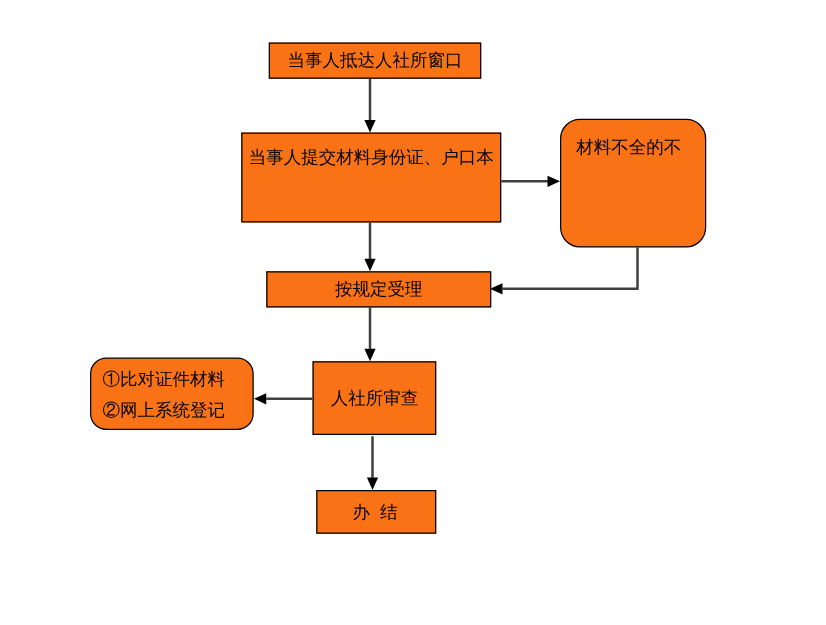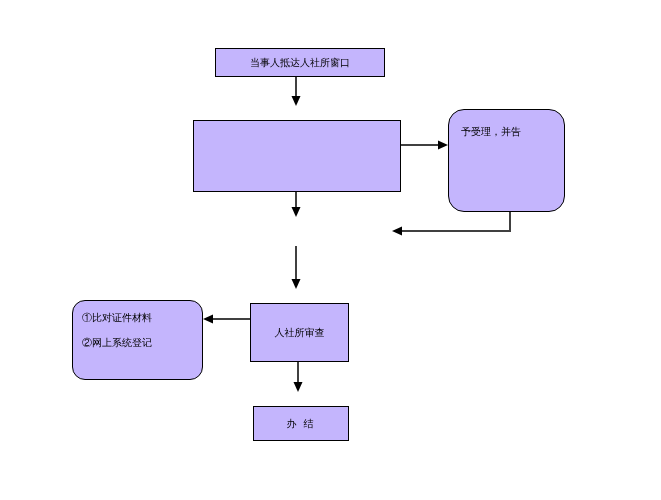--- a/index.html
+++ b/index.html
@@ -28,40 +28,39 @@
     stroke-width: 2;
     fill: none;
   }
   .arrowhead {
     fill: #000000;
     stroke: none;
   }
   .node {
     position: absolute;
     box-sizing: border-box;
-    background: #c4b5fd;
+    background: #f97316;
     border: 1.5px solid #000000;
     color: #000000;
-    font-size: 10px;
+    font-size: 14px;
     line-height: 1.5;
-    margin-top: 14px;
   }
   .node--center {
     display: flex;
     align-items: center;
     justify-content: center;
     text-align: center;
   }
   .node--arrive   { left: 215px; top: 34px;  width: 170px; height: 29px; }
   .node--submit   { left: 193px; top: 106px; width: 208px; height: 72px;
                     text-align: center; padding-top: 6px; line-height: 24px; }
   .node--reject   { left: 448px; top: 95px;  width: 117px; height: 103px;
                     border-radius: 16px; padding: 9px 4px 0 12px; line-height: 25px; }
   .node--accept   { left: 213px; top: 217px; width: 180px; height: 29px; }
-  .node--tasks    { left: 72px;  top: 286px; width: 131px; height: 80px;
+  .node--tasks    { left: 72px;  top: 286px; width: 131px; height: 58px;
                     border-radius: 13px; padding: 4px 2px 0 9px; line-height: 25px; }
   .node--review   { left: 250px; top: 289px; width: 99px; height: 59px; }
   .node--complete { left: 253px; top: 392px; width: 96px;  height: 35px; letter-spacing: 2px; justify-content: center; }
 </style>
 </head>
 <body>
 
 <div class="canvas">
 
   <svg class="connector-layer" viewBox="0 0 661 500">
@@ -93,26 +92,30 @@
       <line class="connector" x1="298" y1="349" x2="298" y2="383"></line>
       <polygon class="arrowhead" points="298,392 293.5,382 302.5,382"></polygon>
     </g>
   </svg>
 
   <div class="node node--arrive node--center">
     <span>当事人抵达人社所窗口</span>
   </div>
 
   <div class="node node--submit">
+    <div>当事人提交材料身份证、户口本</div>
   </div>
 
   <div class="node node--reject">
-    <div>予受理，并告</div>
+    <div>材料不全的不</div>
   </div>
 
+  <div class="node node--accept node--center">
+    <span>按规定受理</span>
+  </div>
 
   <div class="node node--tasks">
     <div>①比对证件材料</div>
     <div>②网上系统登记</div>
   </div>
 
   <div class="node node--review node--center">
     <span>人社所审查</span>
   </div>
 

